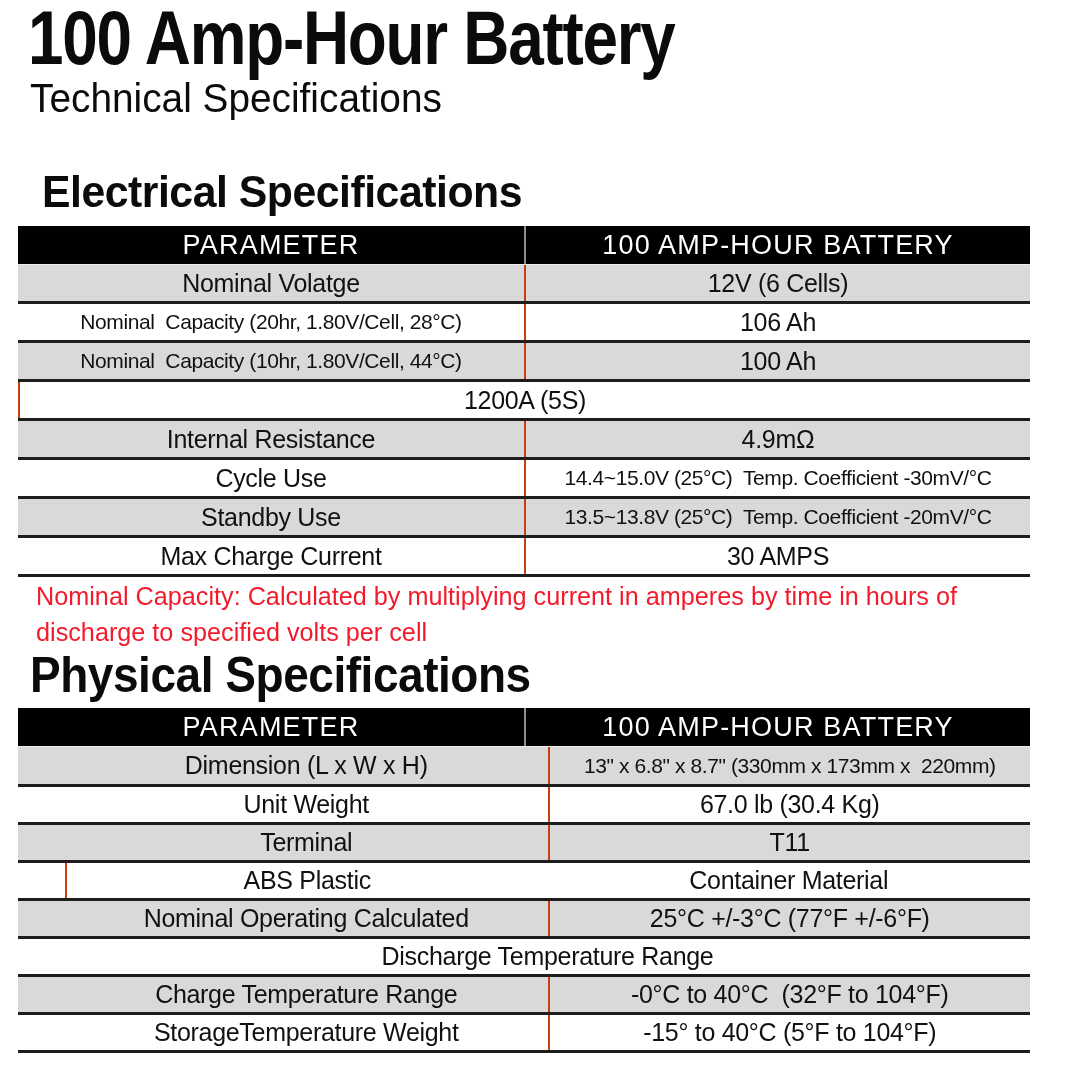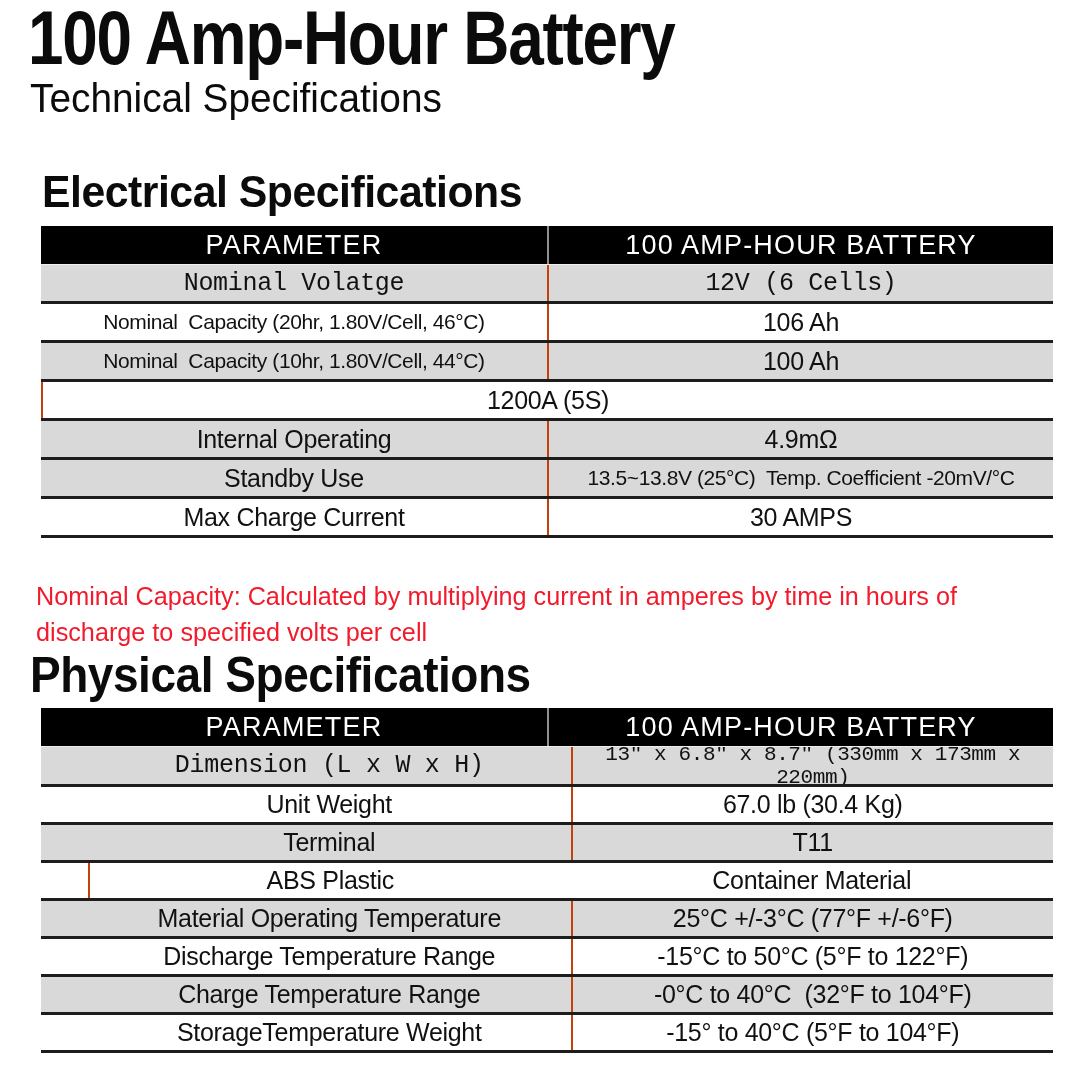--- a/index.html
+++ b/index.html
@@ -35,21 +35,21 @@
   }
   .h-phys {
     position: absolute; left: 30px; top: 650px;
     font-size: 50px; font-weight: 800; letter-spacing: -0.5px;
     line-height: 1.0; white-space: nowrap;
     transform: scaleX(0.92); transform-origin: left top;
     color: #0b0b0b;
   }
 
   .spec-table {
-    position: absolute; left: 41px; width: 1012px;
+    position: absolute; left: 18px; width: 1012px;
     border-bottom: 3px solid #1d1d1d;
   }
   .t1 { top: 226px; }
   .t2 { top: 708px; }
 
   .t-header {
     display: flex; height: 38px;
     background: #000000; color: #ffffff;
     align-items: stretch;
   }
@@ -58,21 +58,21 @@
     white-space: nowrap;
   }
   .t-header .cell.hdiv { border-left: 2px solid #8f8f8f; }
 
   .t-row {
     display: flex; height: 39px;
     background: #ffffff;
     border-top: 3px solid #1d1d1d;
     align-items: stretch;
   }
-  .t-row:first-child { border-top: 1px solid #eeeeee; height: 37px; font-family: Liberation Mono, monospace; }
+  .t-row:first-child { border-top: 1px solid #eeeeee; height: 37px; }
   .t2 .t-row { height: 38px; padding-left: 47px; }
   .t-row.alt { background: #d9d9d9; }
 
   .cell {
     flex: 1 1 50%;
     display: flex; align-items: center; justify-content: center;
     height: 100%;
     font-size: 25px; letter-spacing: -0.3px;
     white-space: pre-wrap; text-align: center;
     overflow: hidden;
@@ -101,33 +101,37 @@
     <div class="t-header">
       <div class="cell">PARAMETER</div>
       <div class="cell hdiv">100 AMP-HOUR BATTERY</div>
     </div>
     <div>
         <div class="t-row alt">
           <div class="cell param">Nominal Volatge</div>
           <div class="cell value">12V (6 Cells)</div>
         </div>
         <div class="t-row">
-          <div class="cell param small">Nominal  Capacity (20hr, 1.80V/Cell, 46°C)</div>
+          <div class="cell param small">Nominal  Capacity (20hr, 1.80V/Cell, 28°C)</div>
           <div class="cell value">106 Ah</div>
         </div>
         <div class="t-row alt">
           <div class="cell param small">Nominal  Capacity (10hr, 1.80V/Cell, 44°C)</div>
           <div class="cell value">100 Ah</div>
         </div>
         <div class="t-row">
           <div class="cell value">1200A (5S)</div>
         </div>
         <div class="t-row alt">
-          <div class="cell param">Internal Operating</div>
+          <div class="cell param">Internal Resistance</div>
           <div class="cell value">4.9mΩ</div>
+        </div>
+        <div class="t-row">
+          <div class="cell param">Cycle Use</div>
+          <div class="cell value small">14.4~15.0V (25°C)  Temp. Coefficient -30mV/°C</div>
         </div>
         <div class="t-row alt">
           <div class="cell param">Standby Use</div>
           <div class="cell value small">13.5~13.8V (25°C)  Temp. Coefficient -20mV/°C</div>
         </div>
         <div class="t-row">
           <div class="cell param">Max Charge Current</div>
           <div class="cell value">30 AMPS</div>
         </div>
       </div>
@@ -153,26 +157,25 @@
         </div>
         <div class="t-row alt">
           <div class="cell param">Terminal</div>
           <div class="cell value">T11</div>
         </div>
         <div class="t-row">
           <div class="cell value">ABS Plastic</div>
           <div class="cell param">Container Material</div>
         </div>
         <div class="t-row alt">
-          <div class="cell param">Material Operating Temperature</div>
+          <div class="cell param">Nominal Operating Calculated</div>
           <div class="cell value">25°C +/-3°C (77°F +/-6°F)</div>
         </div>
         <div class="t-row">
           <div class="cell param">Discharge Temperature Range</div>
-          <div class="cell value">-15°C to 50°C (5°F to 122°F)</div>
         </div>
         <div class="t-row alt">
           <div class="cell param">Charge Temperature Range</div>
           <div class="cell value">-0°C to 40°C  (32°F to 104°F)</div>
         </div>
         <div class="t-row">
           <div class="cell param">StorageTemperature Weight</div>
           <div class="cell value">-15° to 40°C (5°F to 104°F)</div>
         </div>
       </div>

